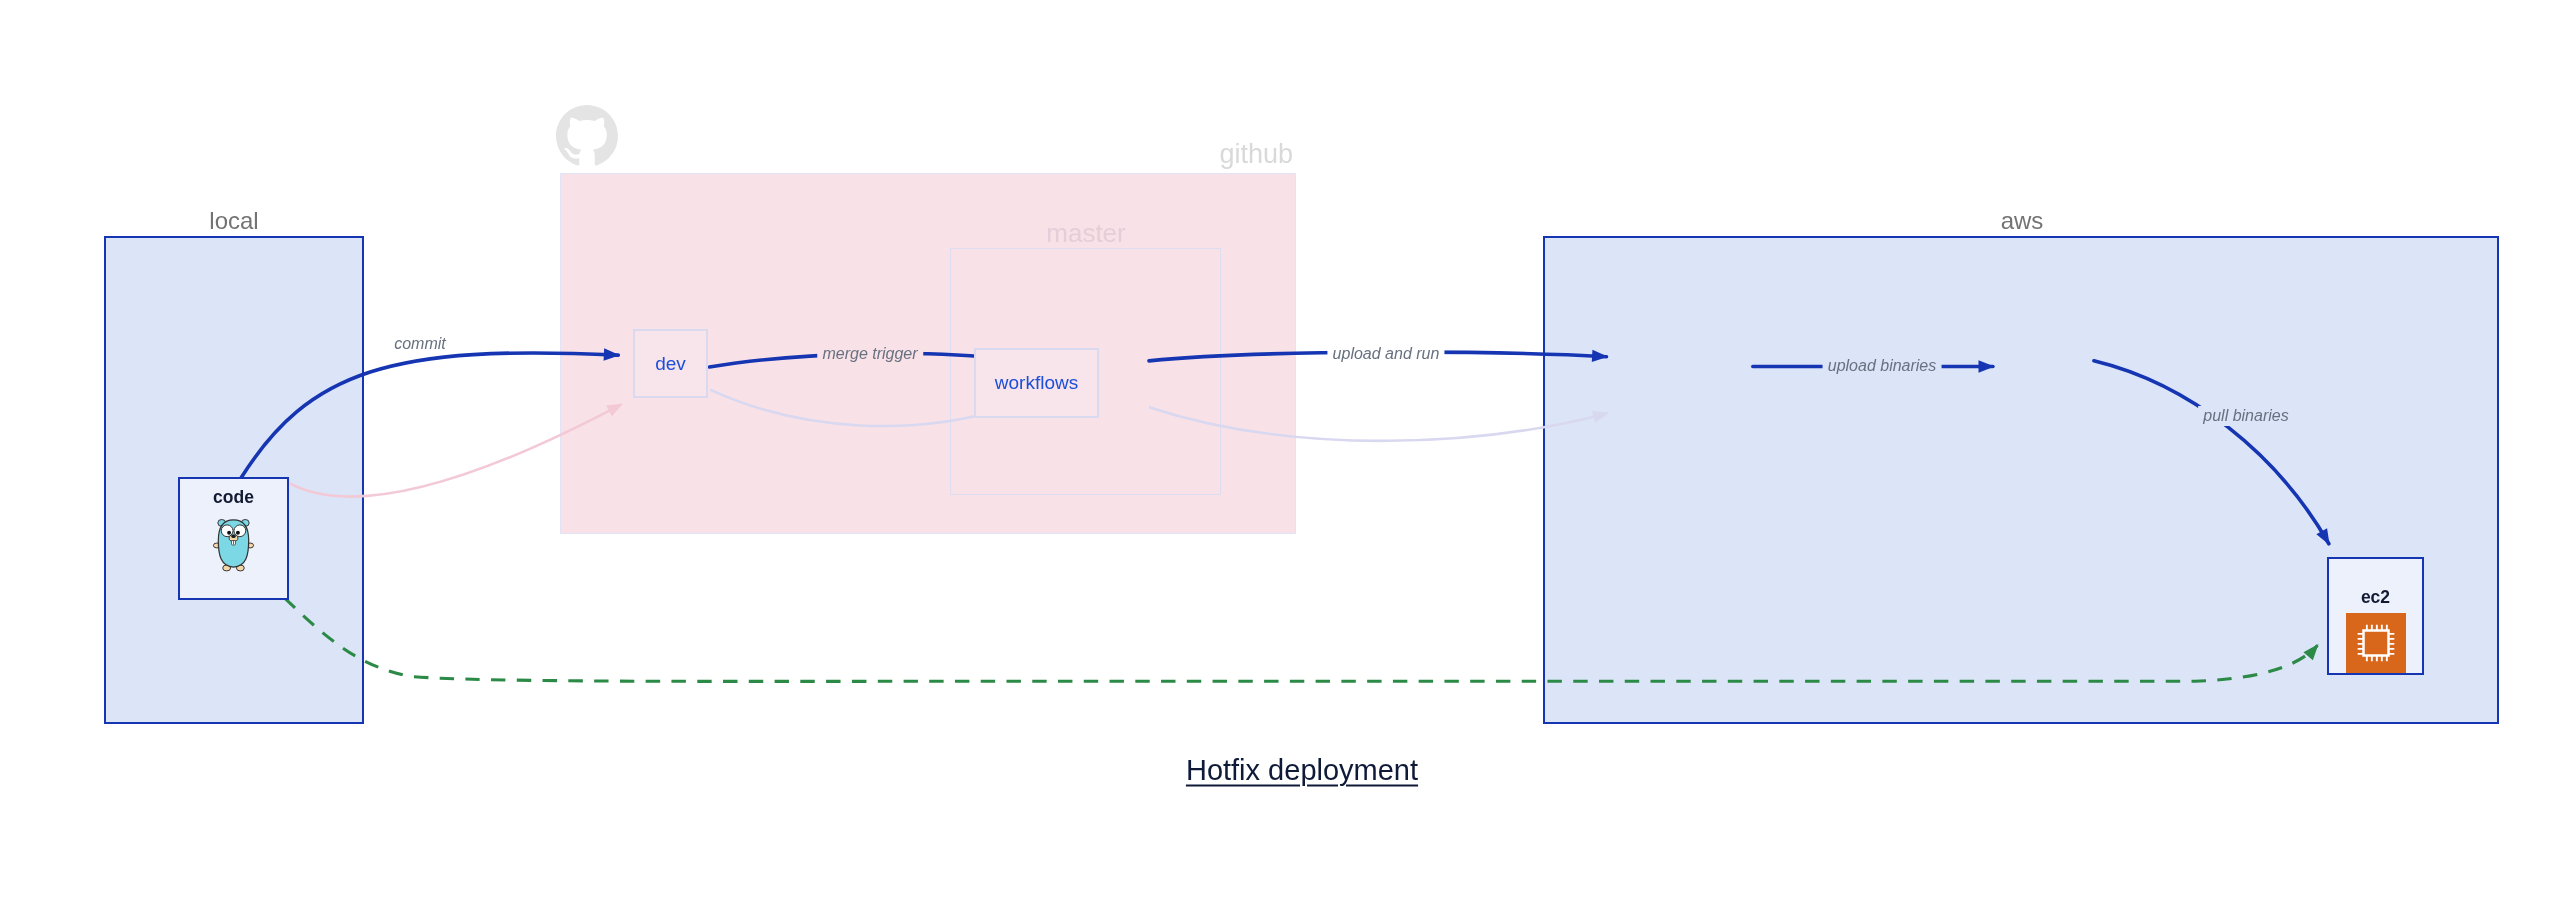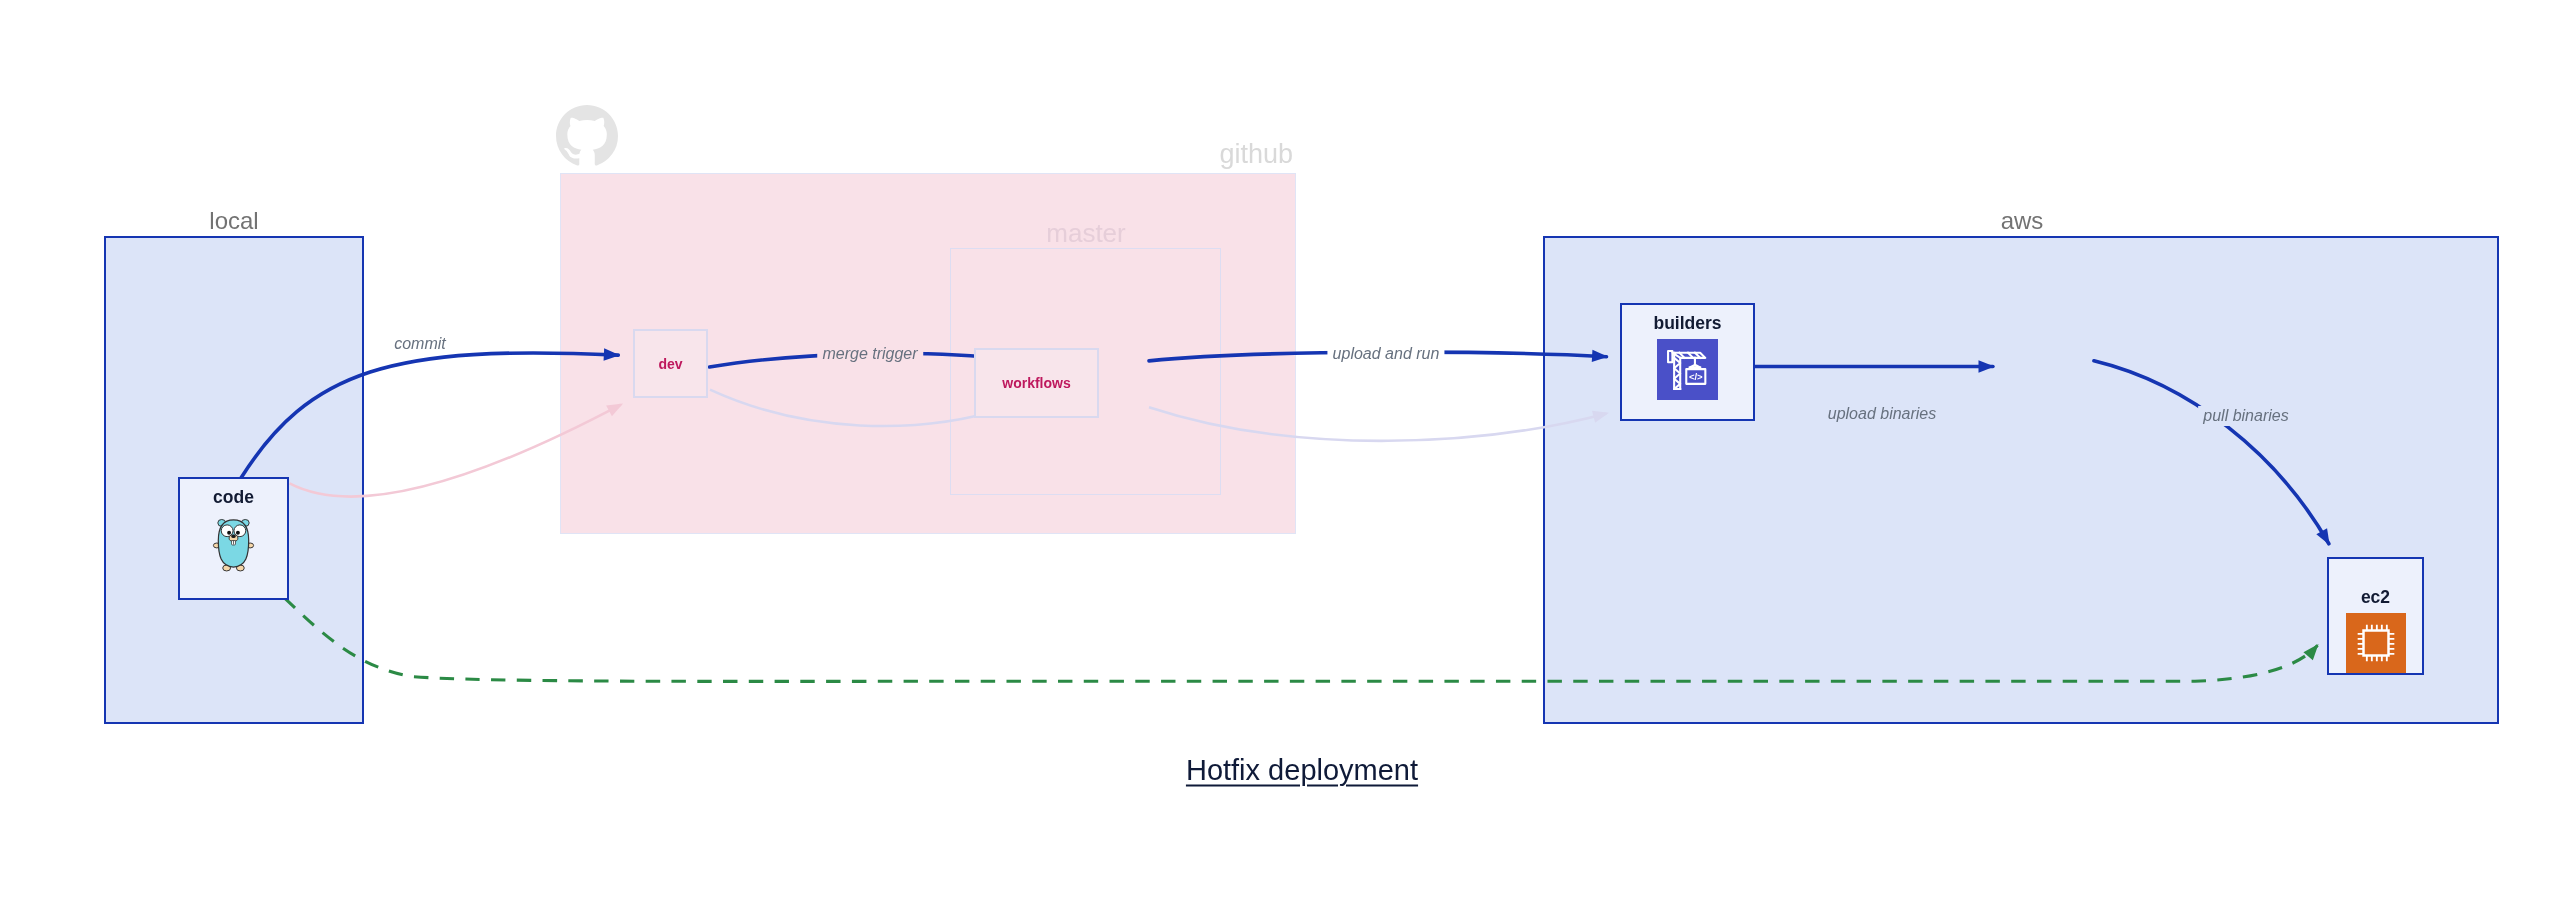--- a/index.html
+++ b/index.html
@@ -18,21 +18,21 @@
   .label-local{left:234px;top:221px;}
   .label-aws{left:2022px;top:221px;}
   .label-github{left:1293px;top:154px;transform:translate(-100%,-50%);font-size:27px;color:#d9d9d9;}
   .label-master{left:1086px;top:233px;font-size:26px;color:#e6ced9;}
 
   
   .node{position:absolute;box-sizing:border-box;display:flex;flex-direction:column;align-items:center;}
   .node-strong{background:#edf1fc;border:2.6px solid #1535b2;}
   .node-faded{background:#f8e5eb;border:2.1px solid #d9d9ef;}
   .node-label{font-size:17.5px;font-weight:bold;color:#121b33;margin-top:8.2px;white-space:nowrap;}
-  .node-label-faded{font-size:14px;font-weight:bold;color:#be185d;white-space:nowrap;}
+  .node-label-faded{font-size:19px;font-weight:normal;color:#1d4ed8;white-space:nowrap;}
   .node-code{left:178px;top:477px;width:111px;height:123px;}
   .node-dev{left:633px;top:329px;width:75px;height:69px;justify-content:center;}
   .node-workflows{left:974px;top:348px;width:125px;height:70px;justify-content:center;}
   .node-builders{left:1620px;top:303px;width:135px;height:118px;}
   .node-s3{left:2005px;top:301px;width:87px;height:117px;}
   .node-ec2{left:2327px;top:557px;width:97px;height:118px;justify-content:flex-end;}
 
   .svc-icon{margin-top:5.2px;display:flex;align-items:center;justify-content:center;}
   .icon-codebuild{width:61px;height:61px;background:#4a50c8;}
   .icon-s3{width:58px;height:58px;background:#3f8624;}
@@ -40,21 +40,21 @@
 
   
   .edge-label{position:absolute;transform:translate(-50%,-50%);font-size:16px;font-style:italic;color:#67717f;
     padding:1px 5.2px;white-space:nowrap;}
   .bg-white{background:#ffffff;}
   .bg-pink{background:#f9e1e8;}
   .bg-blue{background:#dce4f8;}
   .lbl-commit{left:420px;top:344px;}
   .lbl-merge{left:870px;top:354px;}
   .lbl-uploadrun{left:1386px;top:354px;}
-  .lbl-uploadbin{left:1882px;top:366px;margin-top:48px;}
+  .lbl-uploadbin{left:1882px;top:366px;}
   .lbl-pullbin{left:2246px;top:416px;}
 
   .edges-svg{position:absolute;left:0;top:0;width:2604px;height:902px;pointer-events:none;}
 
   .title{position:absolute;left:1302px;top:770px;transform:translate(-50%,-50%);
     font-size:29px;color:#0f1a38;text-decoration:underline;text-decoration-thickness:2.1px;text-underline-offset:5.2px;white-space:nowrap;}
 
   .octocat{position:absolute;left:556px;top:105px;width:62px;height:62px;}
 </style>
 </head>
@@ -129,37 +129,20 @@
   </div>
 
   <div class="node node-faded node-dev">
     <div class="node-label-faded">dev</div>
   </div>
 
   <div class="node node-faded node-workflows">
     <div class="node-label-faded">workflows</div>
   </div>
 
-  <div class="node node-strong node-builders">
-    <div class="node-label">builders</div>
-    <div class="svc-icon icon-codebuild">
-      <svg width="52" height="52" viewBox="0 0 60 60">
-        <g stroke="#fff" stroke-width="2.4" fill="none" stroke-linejoin="round" stroke-linecap="square">
-          <rect x="7" y="8" width="5" height="13"></rect>
-          <path d="M14 10 L14 52 M21 16 L21 52"></path>
-          <path d="M14 16 L21 22 L14 28 L21 34 L14 40 L21 46 L14 52 L21 52"></path>
-          <path d="M12 10 L44 10 L50 16 L21 16 Z"></path>
-          <path d="M20 10 L26 16 M30 10 L36 16 M38 10 L44 16"></path>
-          <path d="M38 16 L38 24 M32 27 L44 27 M38 24 L32 27 M38 24 L44 27"></path>
-          <rect x="28" y="29" width="22" height="17"></rect>
-        </g>
-        <text x="39" y="42" font-size="11" font-weight="bold" fill="#fff" text-anchor="middle" font-family="Liberation Sans, sans-serif">&lt;/&gt;</text>
-      </svg>
-    </div>
-  </div>
 
 
   <div class="node node-strong node-ec2">
     <div class="node-label">ec2</div>
     <div class="svc-icon icon-ec2">
       <svg width="50" height="50" viewBox="0 0 60 60">
         <g stroke="#fff" stroke-width="2.2" fill="none">
           <rect x="15" y="15" width="30" height="30" stroke-width="3"></rect>
           <path d="M19 8 V15 M25 8 V15 M31 8 V15 M37 8 V15 M43 8 V15"></path>
           <path d="M19 45 V52 M25 45 V52 M31 45 V52 M37 45 V52 M43 45 V52"></path>

